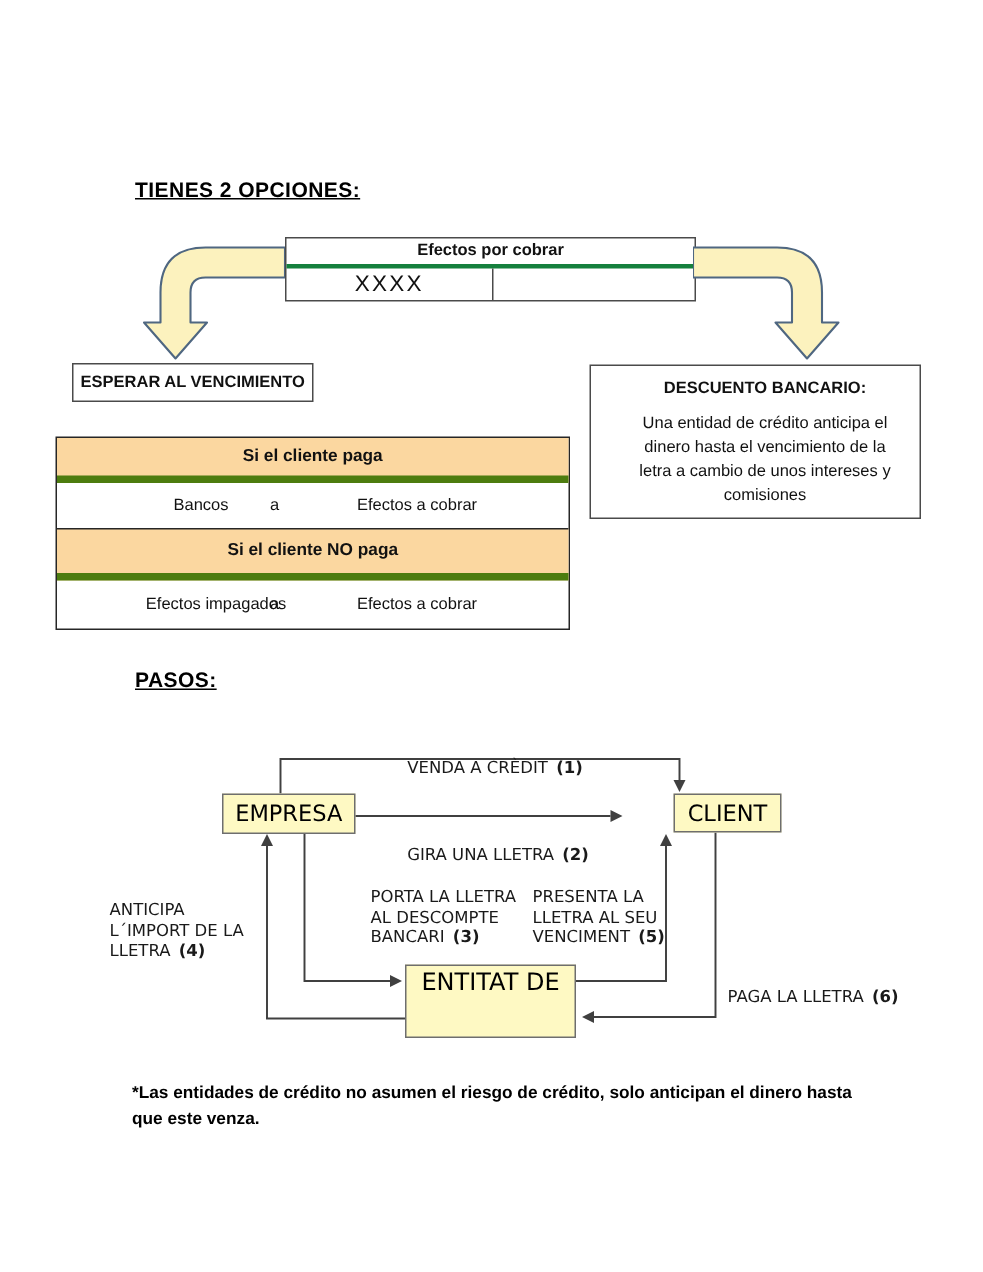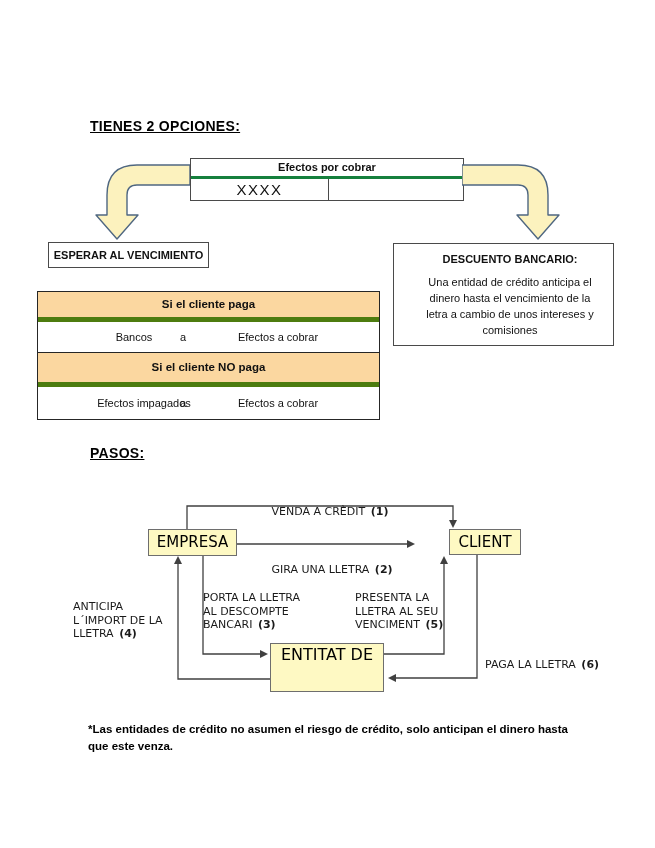--- a/index.html
+++ b/index.html
@@ -138,21 +138,21 @@
   <div class="abs dbox" style="left:270px;top:643px;width:112px;height:47px;font-size:16px;line-height:22px;padding-top:0;">
     <div>ENTITAT DE</div>
   </div>
 
   <div class="dlab centered" style="left:330px;top:505px;">
     <span>VENDA A CRÈDIT</span> <b>(1)</b>
   </div>
   <div class="dlab centered" style="left:332px;top:563px;">
     <span>GIRA UNA LLETRA</span> <b>(2)</b>
   </div>
-  <div class="dlab" style="left:203px;top:591px;">
+  <div class="dlab" style="left:203px;top:591px;padding-left:44px;">
     <div>PORTA LA LLETRA</div>
     <div>AL DESCOMPTE</div>
     <div><span>BANCARI</span> <b>(3)</b></div>
   </div>
   <div class="dlab" style="left:355px;top:591px;">
     <div>PRESENTA LA</div>
     <div>LLETRA AL SEU</div>
     <div><span>VENCIMENT</span> <b>(5)</b></div>
   </div>
   <div class="dlab" style="left:73px;top:600px;">

